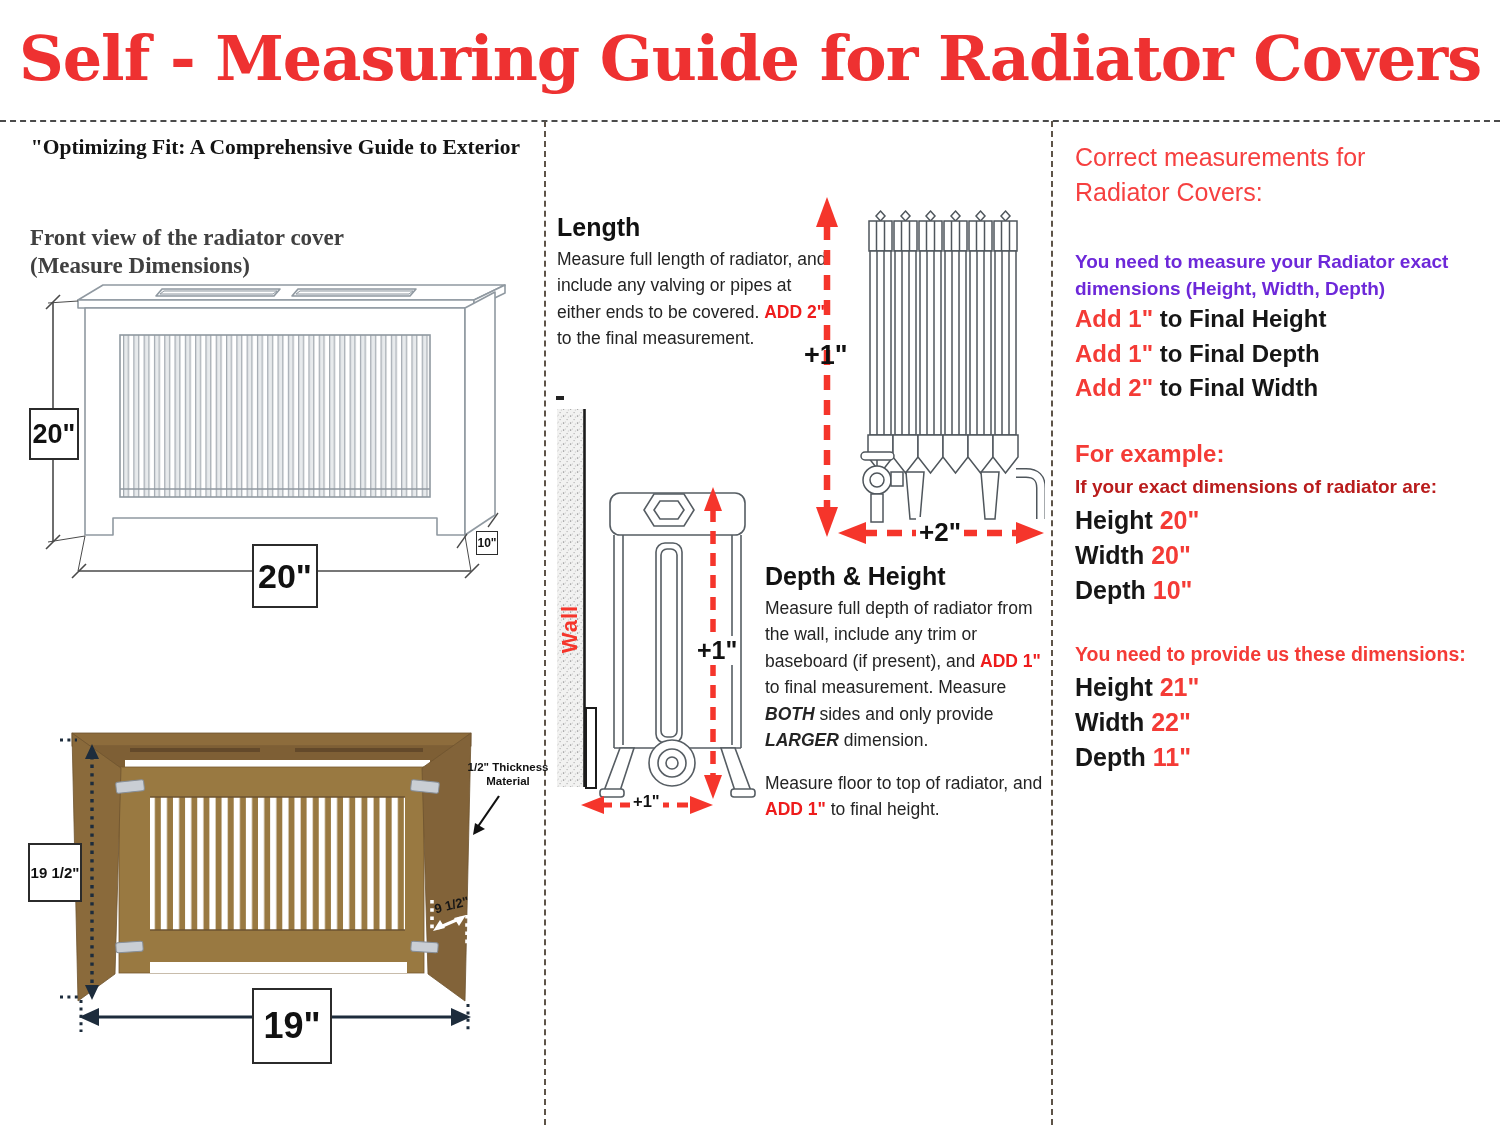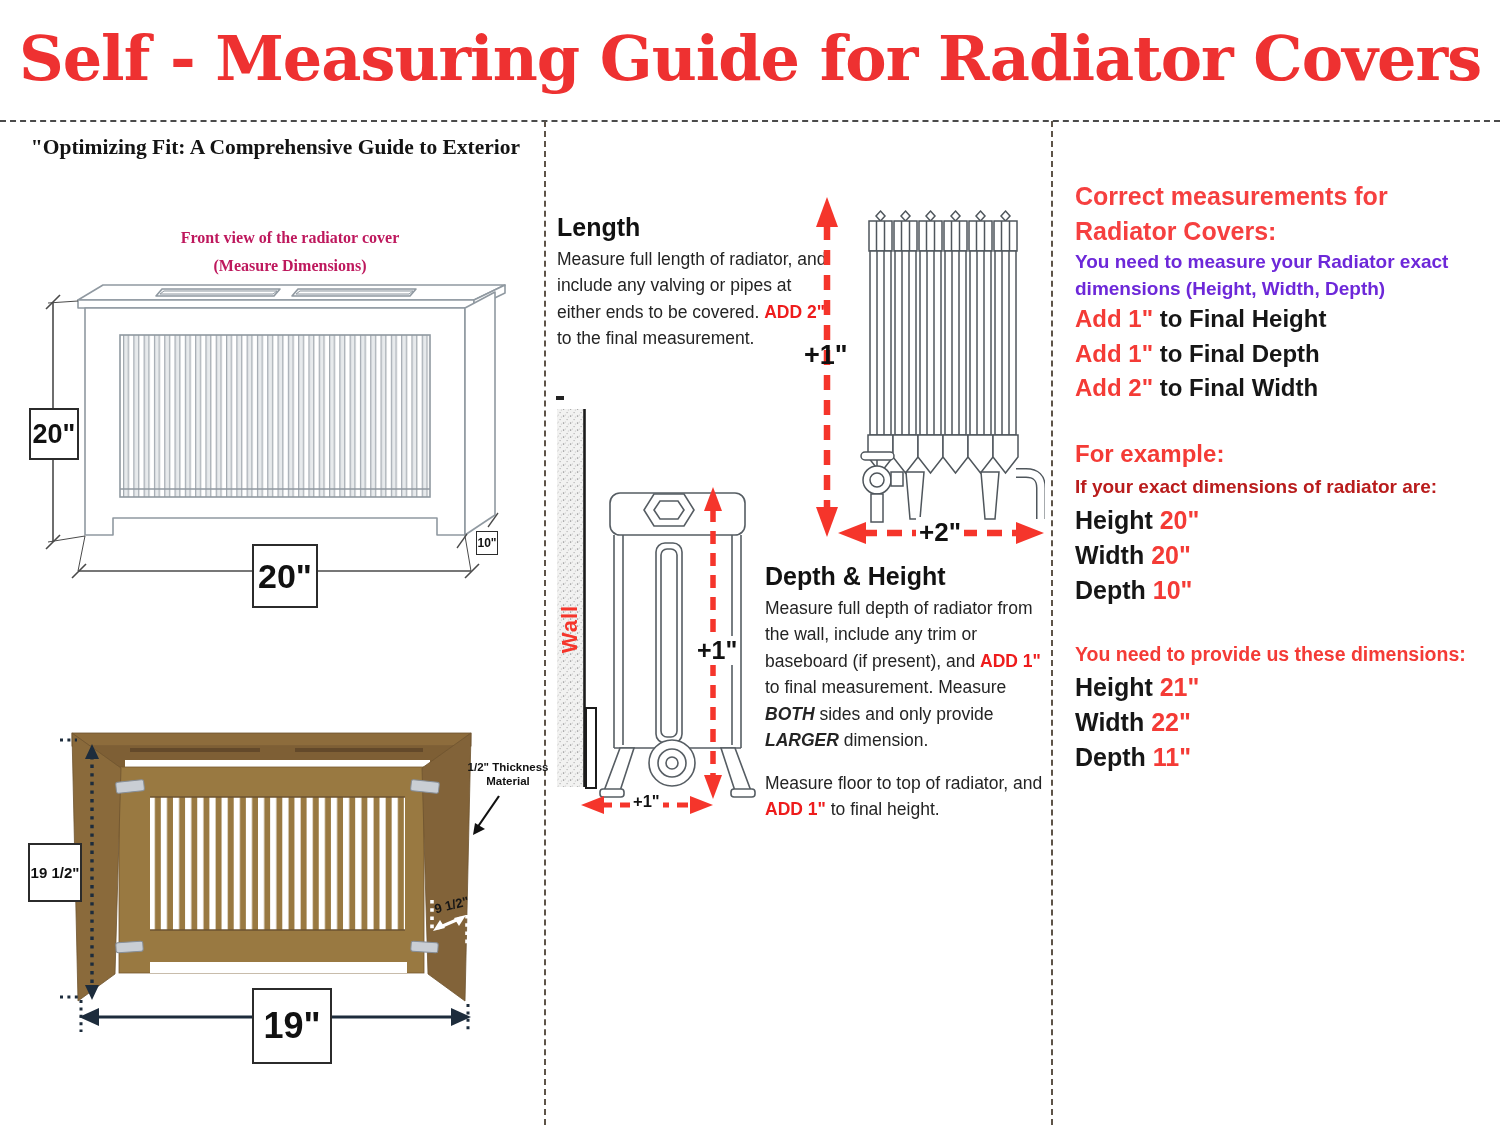--- a/index.html
+++ b/index.html
@@ -11,42 +11,42 @@
          font-family:"DejaVu Serif",serif;font-weight:bold;font-size:62px;
          color:#ee3131;letter-spacing:-1px;}
 
   .hdash{left:0;top:120px;width:1500px;height:0;border-top:2px dashed #4a4a4a;}
   .vdash{top:121px;height:1004px;width:0;border-left:2px dashed #5d5348;}
   .vdash.v1{left:544px}.vdash.v2{left:1051px}
 
   .serifbold{font-family:"Liberation Serif",serif;font-weight:bold;}
   .subtitle{left:8px;top:133px;width:535px;text-align:center;font-size:21.5px;
             line-height:29px;color:#141414;}
-  .caption{width:520px;text-align:center;font-size:16px;line-height:28px;color:#be185d;}
+  .caption{width:520px;text-align:left;font-size:23px;line-height:28px;color:#404040;}
   .cap-front{left:30px;top:224px;}
   .cap-rear{left:20px;top:672px;}
 
   .dim-box{position:absolute;background:#fff;border:2px solid #2b2b2b;display:flex;
            align-items:center;justify-content:center;font-weight:bold;color:#111;}
 
   .drawing{position:absolute;}
   .lbl{position:absolute;font-weight:bold;color:#111;}
   .whitebg{background:#fff;padding:0 3px;}
 
   .rot-dim{transform:rotate(-14deg);}
   .wall-word{transform:rotate(-90deg);color:#f5352b;letter-spacing:1px;}
 
   .mid-block{position:absolute;color:#242424;font-size:17.5px;line-height:26.5px;}
   .mid-block h3{margin:0 0 5px 0;font-size:25px;color:#111;}
   .red-add{color:#ee1c1c;font-weight:bold;}
   .bi{font-weight:bold;font-style:italic;}
   .mid-p2{margin-top:16px;}
 
   .rc{left:1075px;width:420px;position:absolute;}
-  .rc-heading{top:140px;width:370px;font-size:25px;font-weight:bold;color:#f64040;line-height:35px;margin-top:39px;}
+  .rc-heading{top:140px;width:370px;font-size:25px;font-weight:normal;color:#f64040;line-height:35px;}
   .rc-intro{top:248px;width:418px;font-size:19px;font-weight:bold;color:#6d28d9;line-height:27px;}
   .rc-rules{top:302px;font-size:24px;font-weight:bold;color:#161616;line-height:34.5px;}
   .rc-rules .red,.rc-dims .red{color:#f43b36;}
   .rc-example{top:440px;font-size:24px;font-weight:bold;color:#f43b36;}
   .rc-exintro{top:476px;font-size:19px;font-weight:bold;color:#b91c1c;}
   .rc-dims{font-size:25px;font-weight:bold;color:#161616;line-height:35px;}
   .rc-dims1{top:503px;}
   .rc-provide{top:643px;font-size:19.5px;font-weight:bold;color:#f43b36;}
   .rc-dims2{top:670px;}
 

